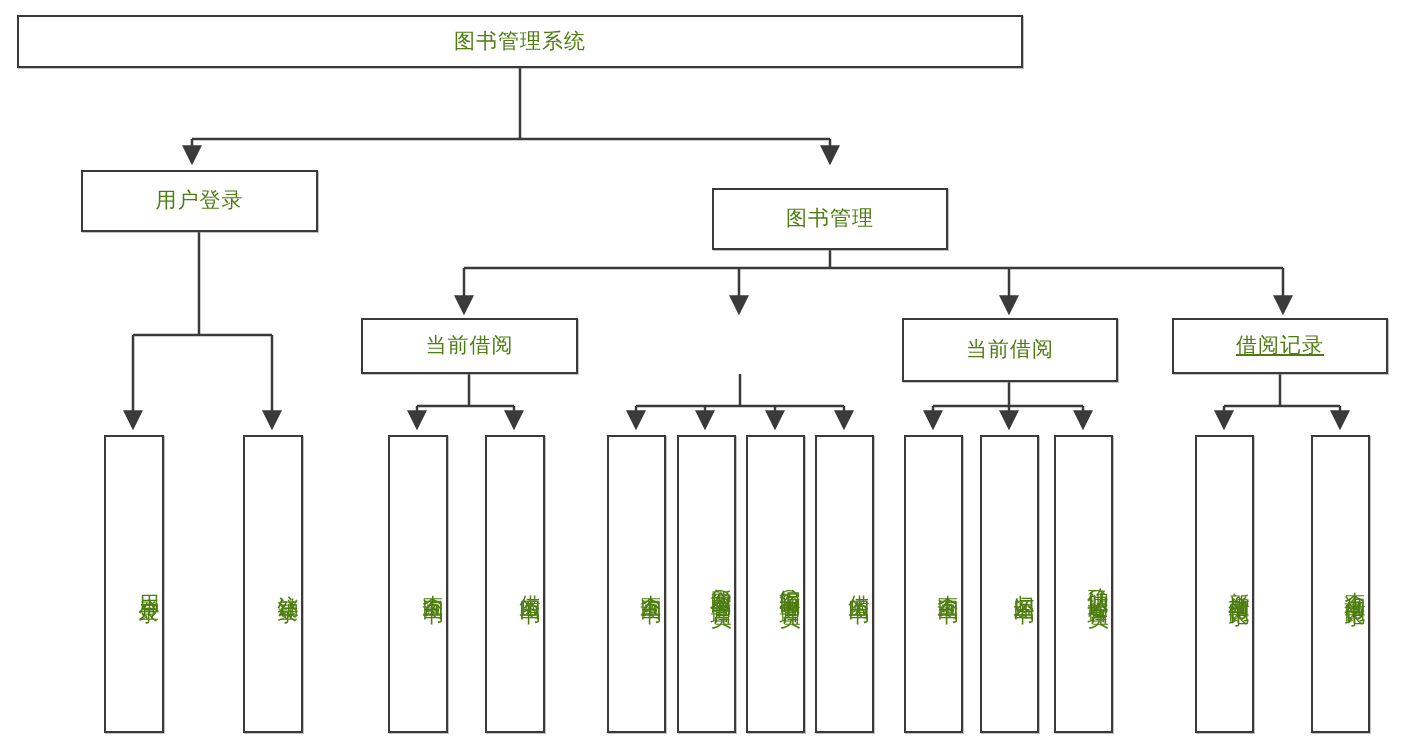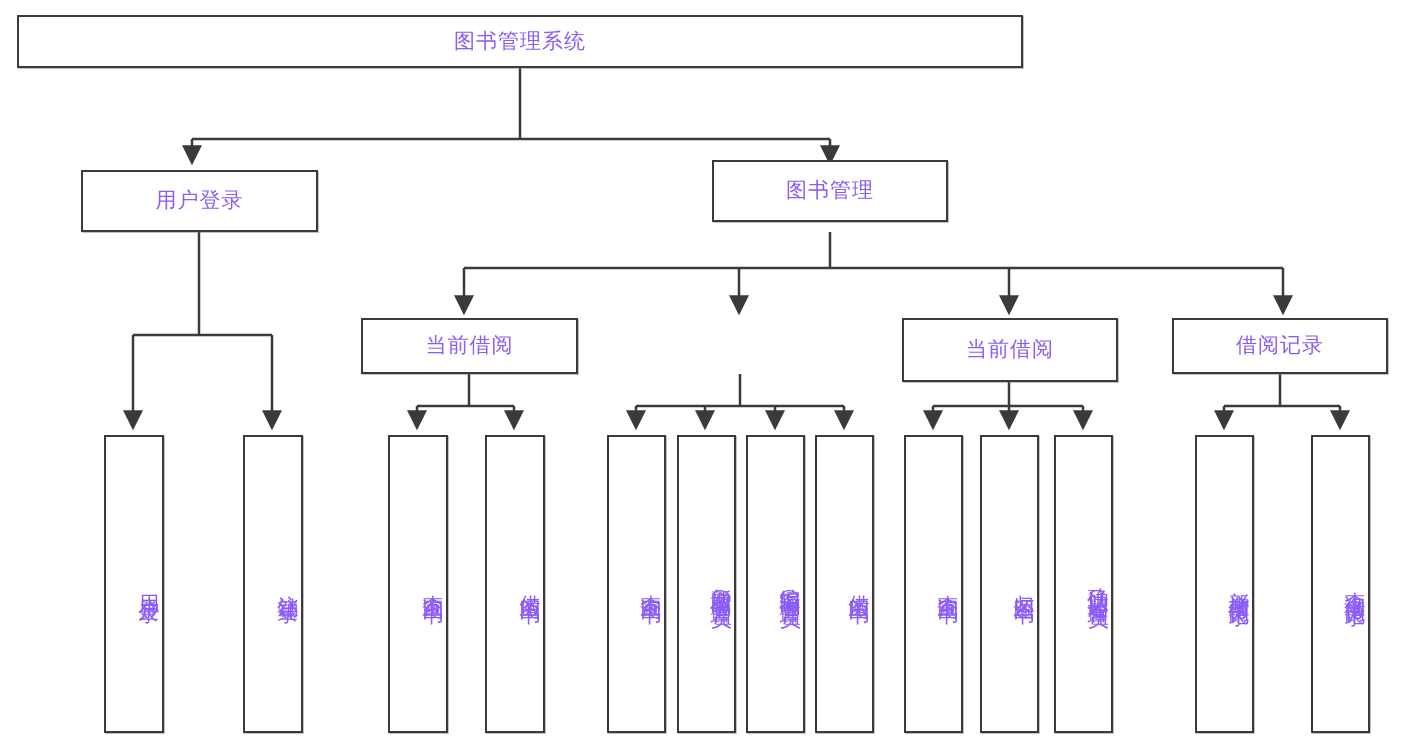--- a/index.html
+++ b/index.html
@@ -18,21 +18,21 @@
     overflow: hidden;
   }
   .node {
     position: absolute;
     box-sizing: border-box;
     border: 2px solid #3a3a3a;
     background: #ffffff;
     display: flex;
     align-items: center;
     justify-content: center;
-    color: #8b5cf6;
+    color: #4d7c0f;
     box-shadow: 1px 1px 0 rgba(120,120,120,0.45);
   }
   .node.horiz {
     font-size: 21px;
     letter-spacing: 1px;
     line-height: 1.2;
     white-space: nowrap;
   }
   .node.vert {
     writing-mode: vertical-rl;
@@ -121,31 +121,31 @@
     </g>
   </svg>
 
   <div class="node horiz" style="left:17px; top:15px; width:1006px; height:53px;">
     <span>图书管理系统</span>
   </div>
 
   <div class="node horiz" style="left:81px; top:170px; width:237px; height:62px;">
     <span>用户登录</span>
   </div>
-  <div class="node horiz" style="left:712px; top:160px; width:236px; height:62px;">
+  <div class="node horiz" style="left:712px; top:188px; width:236px; height:62px;">
     <span>图书管理</span>
   </div>
 
   <div class="node horiz" style="left:361px; top:318px; width:217px; height:56px;">
     <span>当前借阅</span>
   </div>
   <div class="node horiz" style="left:902px; top:318px; width:216px; height:64px;">
     <span>当前借阅</span>
   </div>
-  <div class="node horiz" style="left:1172px; top:318px; width:216px; height:56px;">
+  <div class="node horiz" style="left:1172px; top:318px; width:216px; height:56px;text-decoration:underline;">
     <span>借阅记录</span>
   </div>
 
   <div class="node vert" style="left:104px; top:435px; width:60px; height:298px;">
     <span class="vtext">用户登录</span>
   </div>
   <div class="node vert" style="left:243px; top:435px; width:60px; height:298px;">
     <span class="vtext">注销登录</span>
   </div>
 

